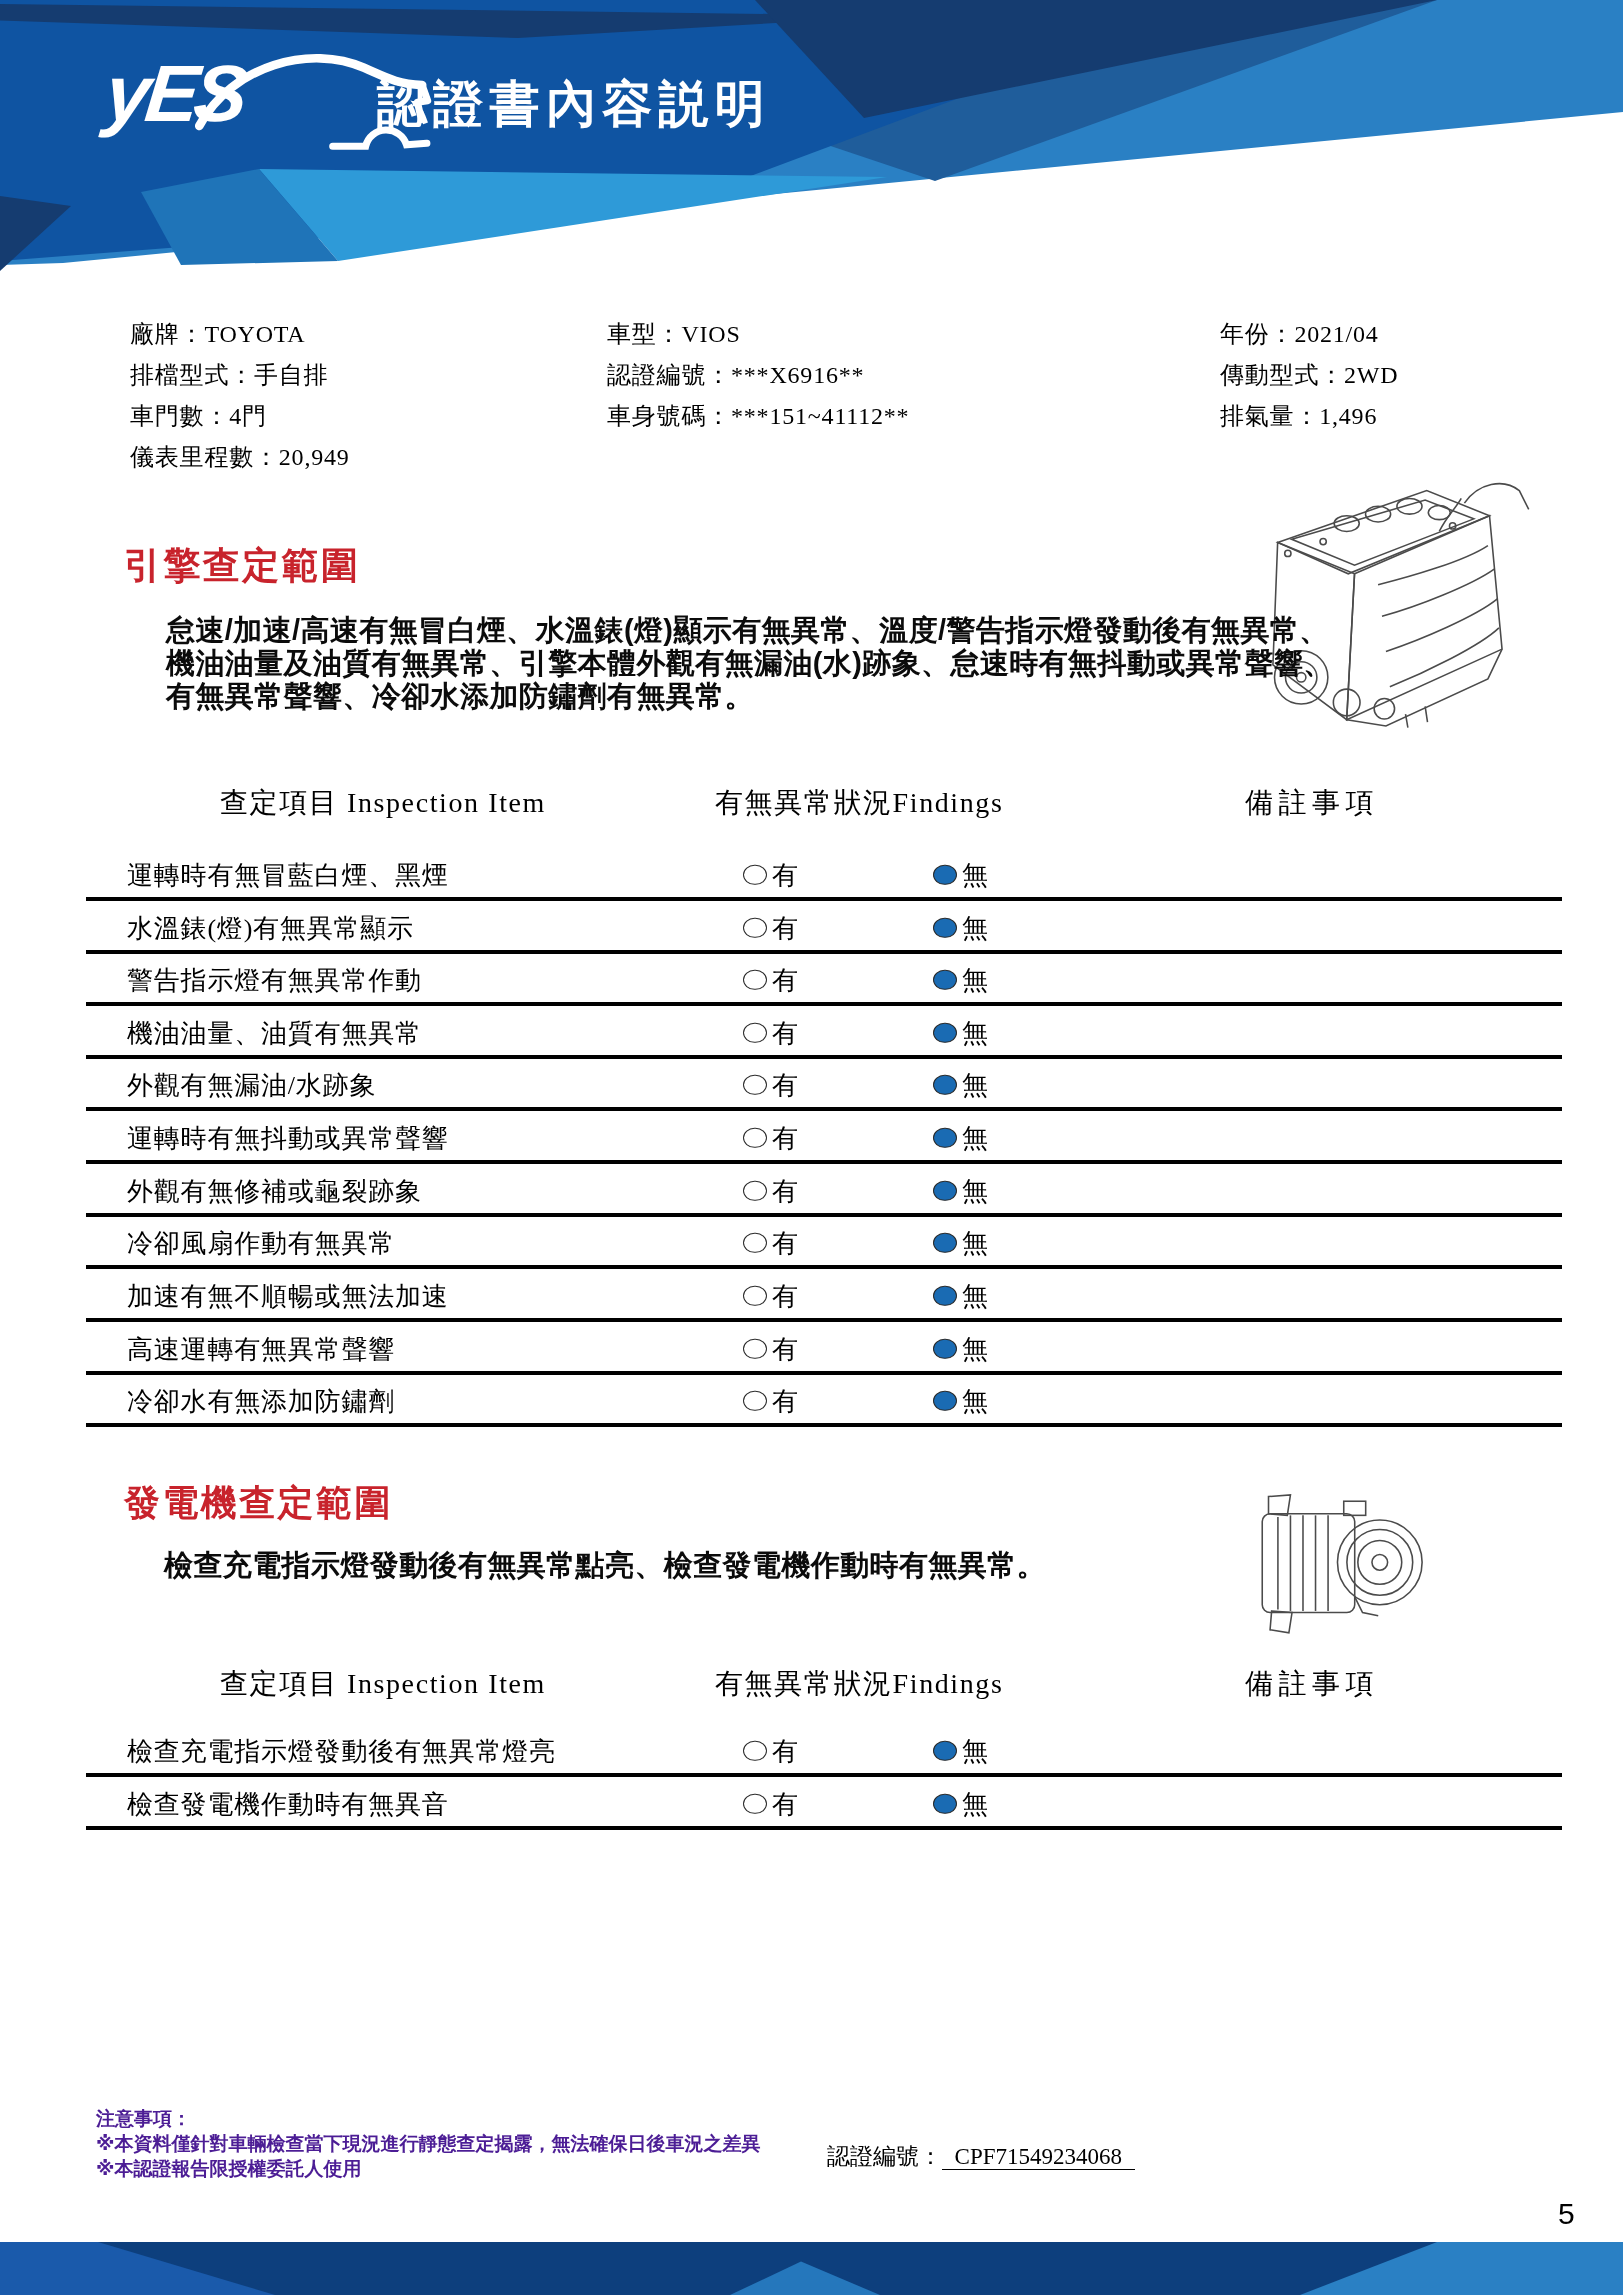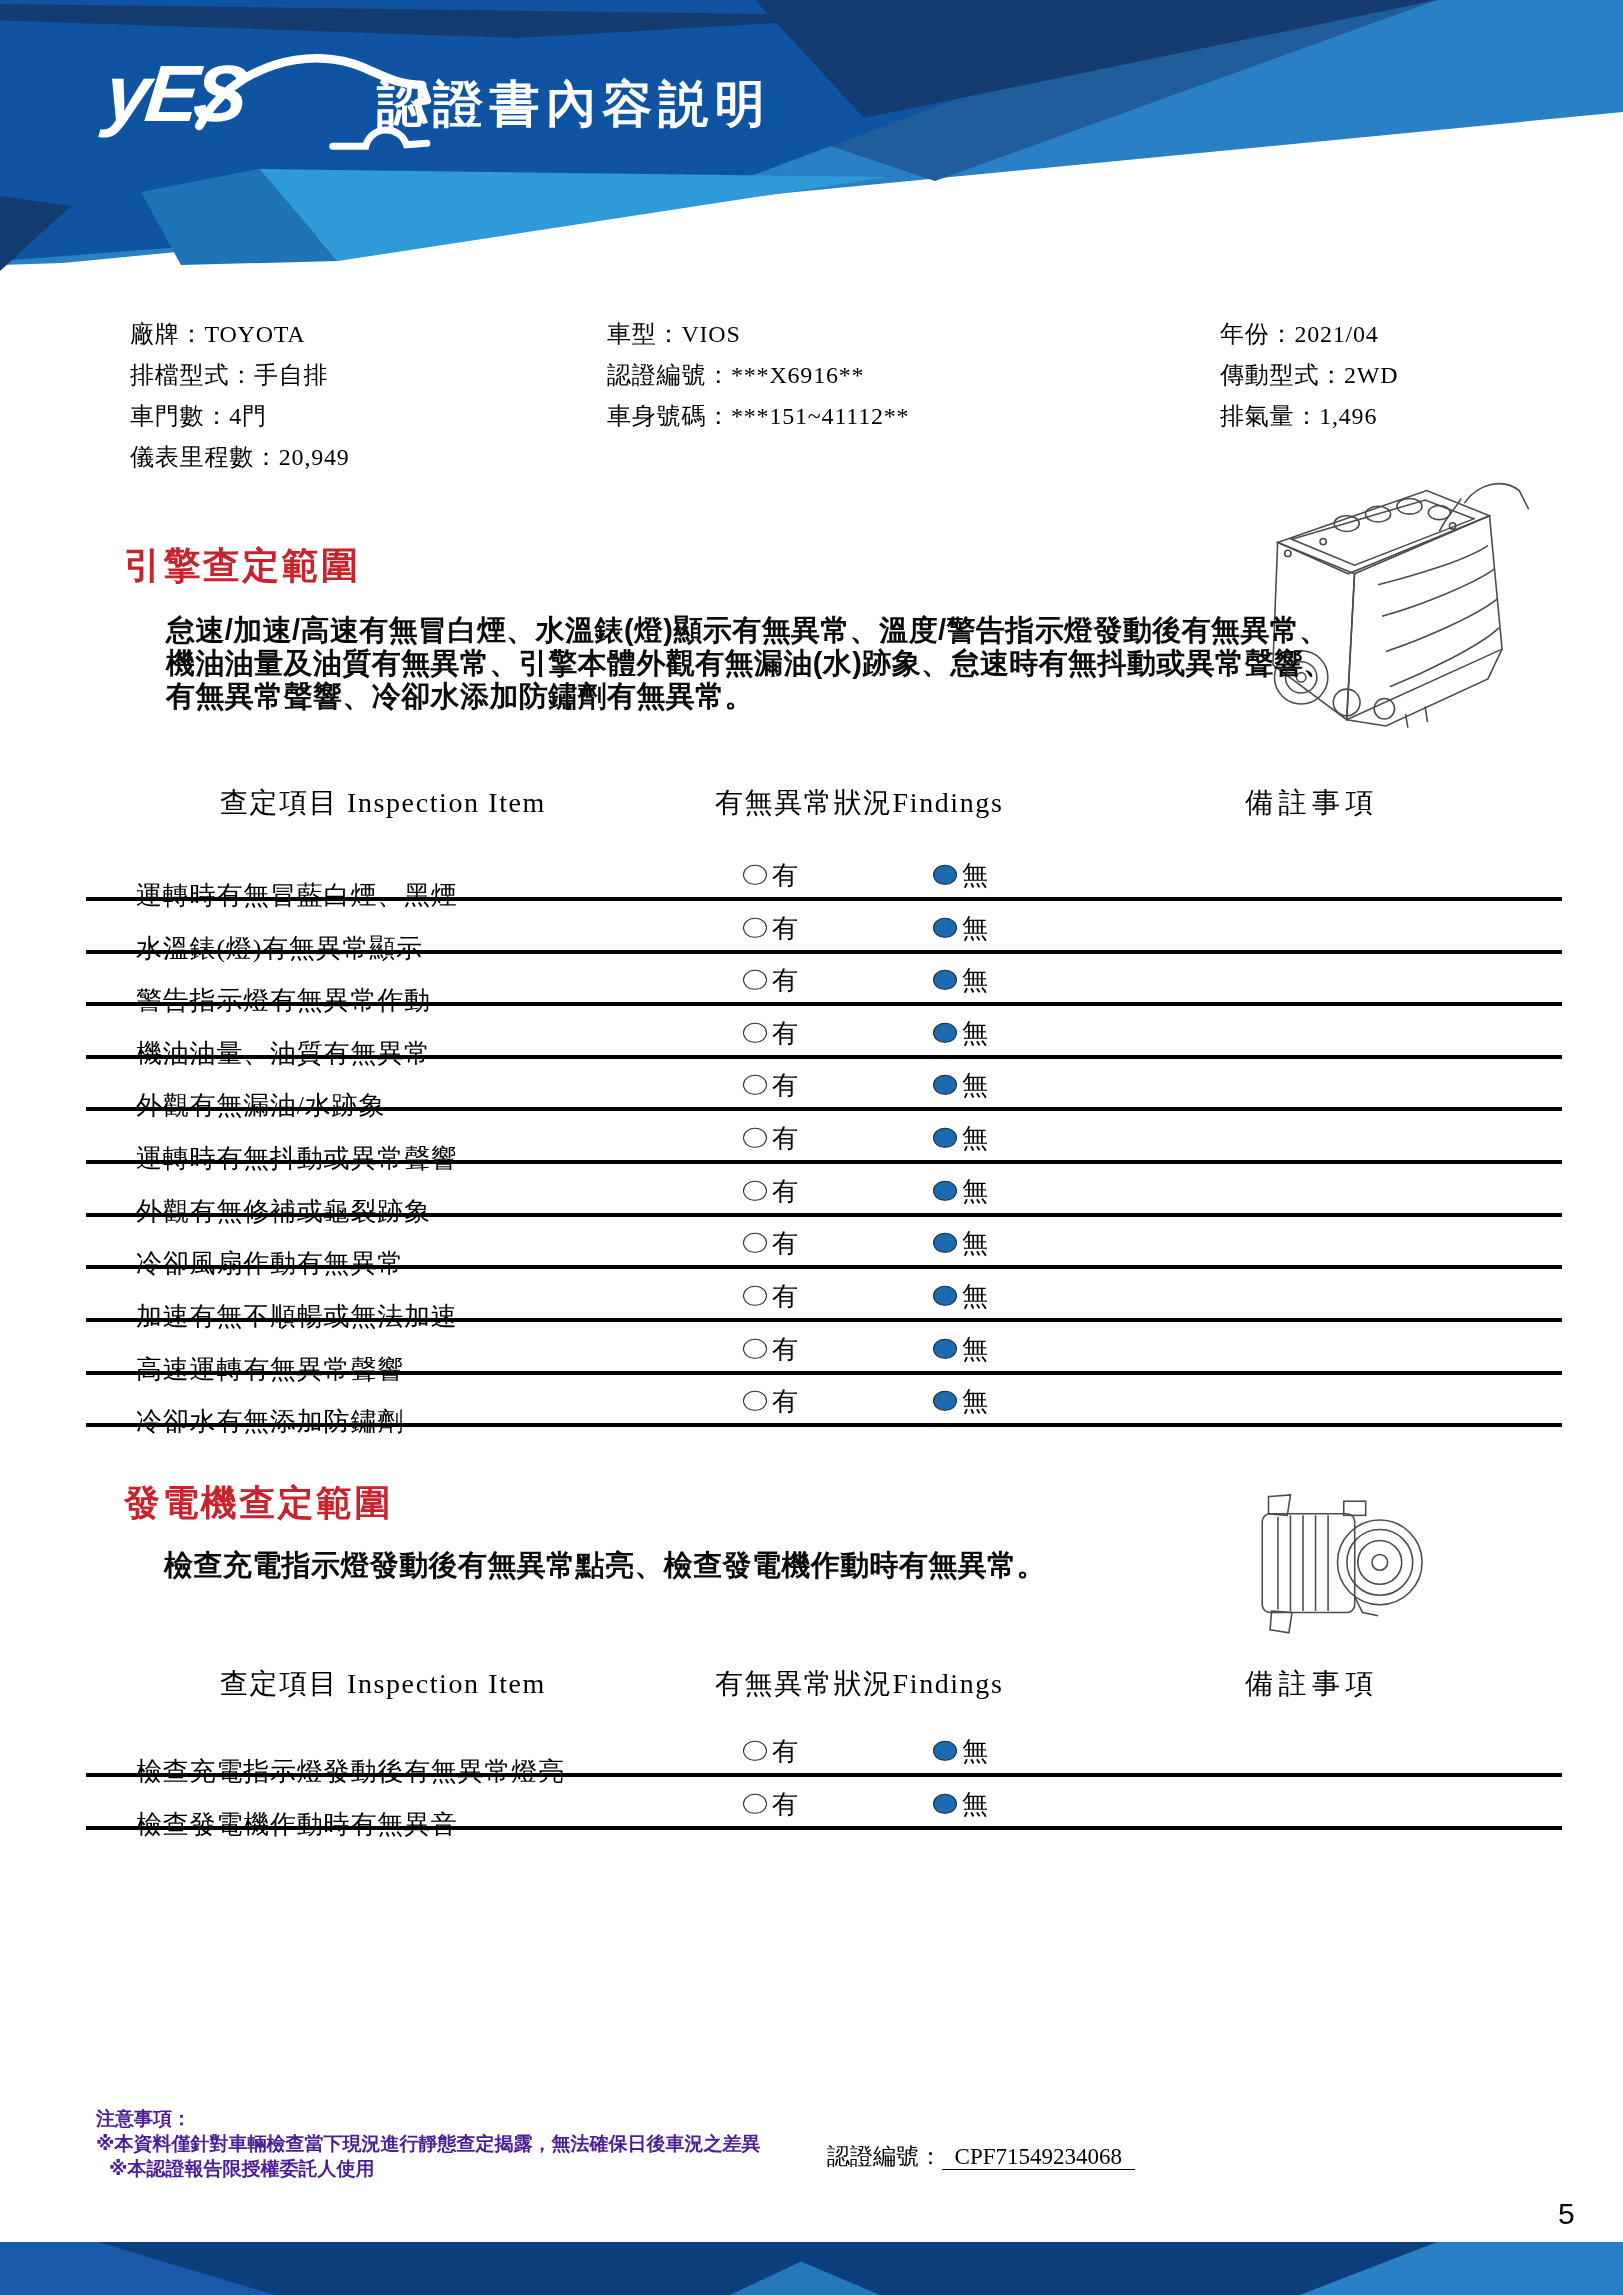--- a/index.html
+++ b/index.html
@@ -33,22 +33,22 @@
   .sec-title{position:absolute;font-size:37px;font-weight:900;letter-spacing:2.4px;line-height:1;}
   .para{position:absolute;font-size:29px;font-weight:900;line-height:33px;letter-spacing:0.4px;color:#0b0b0b;white-space:nowrap;margin-left:40px;}
 
   
   .t-head{position:absolute;font-size:28px;white-space:nowrap;}
   .t-head .col-item{position:absolute;left:220px;top:0;letter-spacing:1.6px;}
   .t-head .col-find{position:absolute;left:715px;top:0;letter-spacing:1.6px;}
   .t-head .col-rem{position:absolute;left:1245px;top:0;letter-spacing:5.5px;}
   .t-body{position:absolute;left:0;top:0;width:1623px;}
   .t-row{position:absolute;left:86px;width:1476px;height:53px;}
-  .t-row .item{position:absolute;left:50px;top:50%;transform:translateY(-50%);
-               font-size:26px;letter-spacing:0.8px;white-space:nowrap;margin-top:20px;}
+  .t-row .item{position:absolute;left:41px;top:50%;transform:translateY(-50%);
+               font-size:26px;letter-spacing:0.8px;white-space:nowrap;}
   .radio{position:absolute;top:50%;transform:translateY(-50%);width:23.6px;height:20.4px;
          border:1.6px solid #2a2a2a;border-radius:50%;box-sizing:border-box;background:#fff;}
   .radio.r-have{left:657px;}
   .radio.r-none{left:847px;background:#1A6BB3;}
   .opt{position:absolute;top:50%;transform:translateY(-50%);font-size:26px;}
   .opt.o-have{left:686px;}
   .opt.o-none{left:876px;}
   .sep{position:absolute;left:0;bottom:0;width:100%;height:3.9px;background:#000;}
 
   
@@ -282,21 +282,21 @@
         <span class="radio r-have"></span>
         <span class="opt o-have serif">有</span>
         <span class="radio r-none"></span>
         <span class="opt o-none serif">無</span>
         <div class="sep"></div>
       </div>
     </div>
 
   <div class="note sans" style="top:2106px;">注意事項：</div>
   <div class="note sans" style="top:2131px;">※本資料僅針對車輛檢查當下現況進行靜態查定揭露，無法確保日後車況之差異</div>
-  <div class="note sans" style="top:2156px;margin-left:13px;">※本認證報告限授權委託人使用</div>
+  <div class="note sans" style="top:2156px;">※本認證報告限授權委託人使用</div>
 
   <div class="cert">
     <span>認證編號：</span><span class="num">CPF71549234068</span>
   </div>
 
   <div class="pageno sans">5</div>
 
   <div class="ftr">
     <div class="ply f-left"></div>
     <div class="ply f-tooth"></div>

